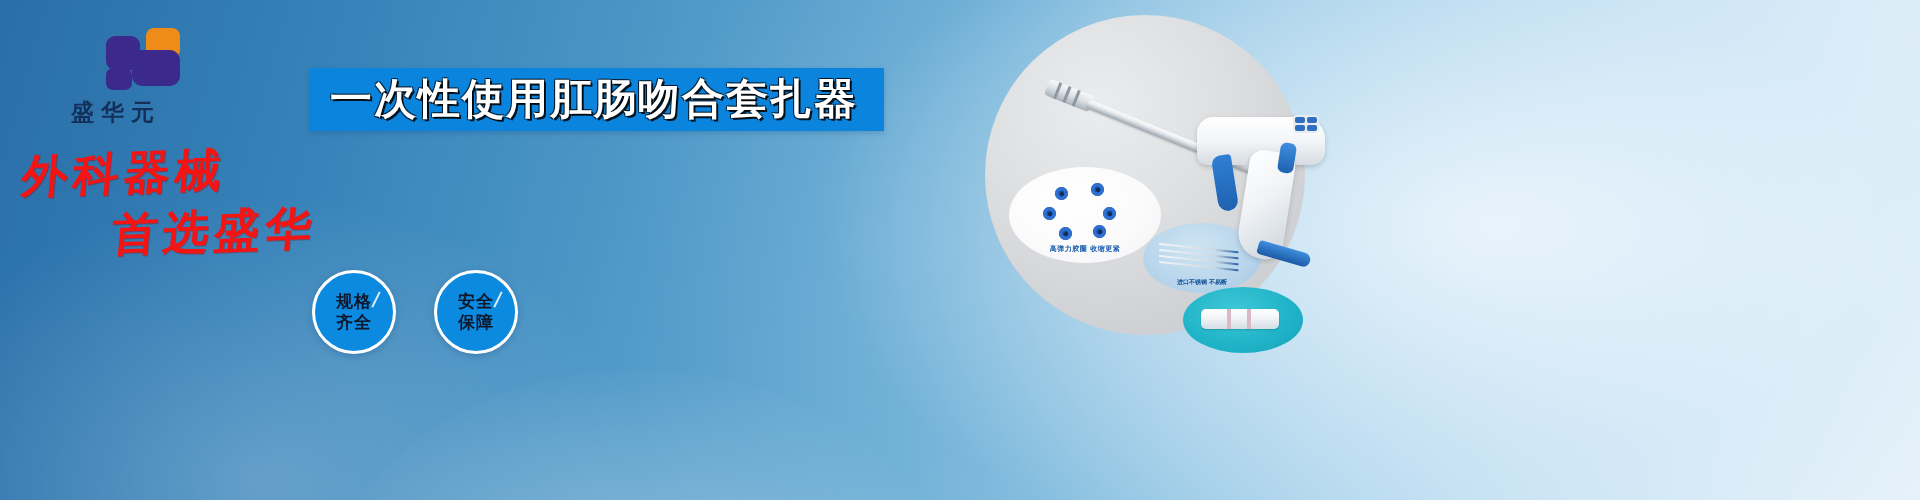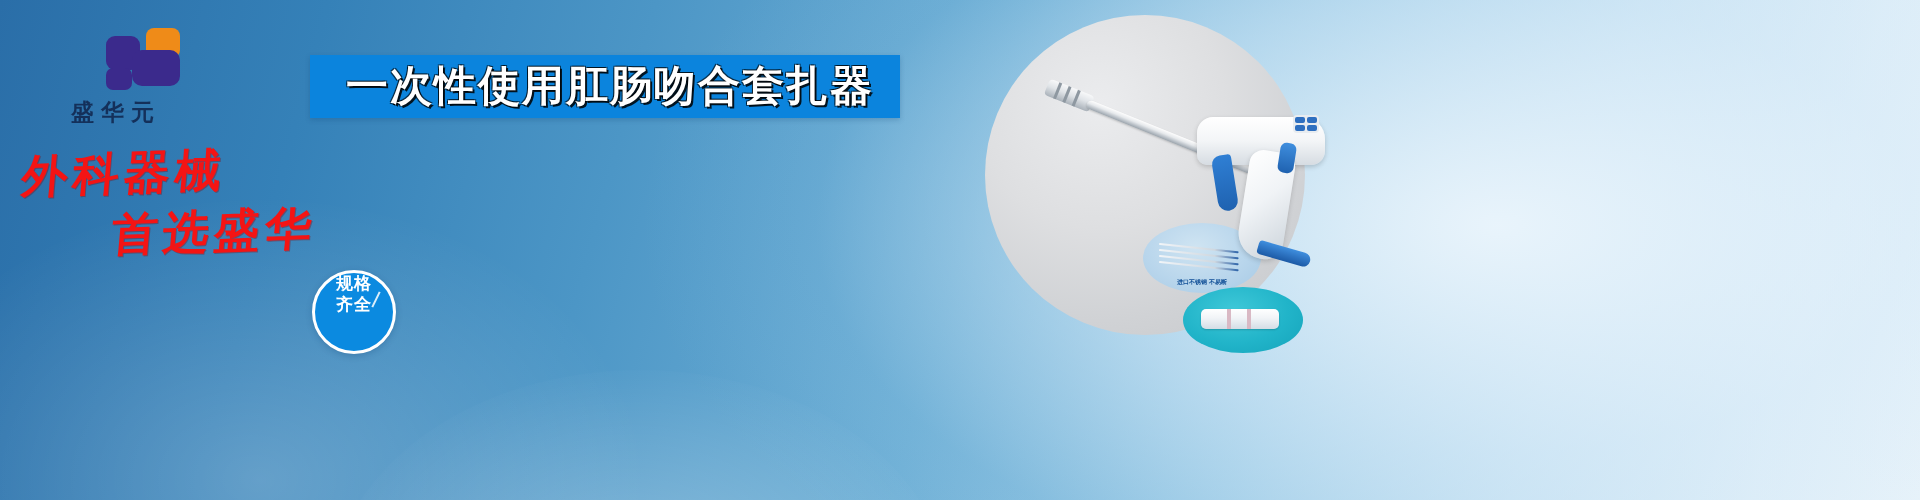--- a/index.html
+++ b/index.html
@@ -60,23 +60,23 @@
     font-size:46px;
     line-height:1.0;
     letter-spacing:5px;
     text-shadow:1px 1px 0 rgba(140,0,0,0.35);
   }
   .calli .l1 { transform:skewX(-7deg) rotate(-2deg); display:inline-block; }
   .calli .l2 { display:inline-block; margin-left:90px; margin-top:12px; transform:skewX(-7deg) rotate(-2deg); }
 
   
   .headline-bar {
-    position:absolute; left:310px; top:55px;
+    position:absolute; left:310px; top:68px;
     background:#0b84dd;
-    padding:8px 26px 10px 36px;
+    padding:8px 26px 10px 20px;
     box-shadow:0 2px 5px rgba(10,60,110,0.22);
   }
   .headline-text {
     font-size:42px; font-weight:700; color:#ffffff;
     letter-spacing:2px; line-height:1.08; white-space:nowrap;
     text-shadow:2px 2px 0 rgba(0,0,0,0.85), -1px -1px 0 rgba(0,0,0,0.6),
                 1px -1px 0 rgba(0,0,0,0.6), -1px 1px 0 rgba(0,0,0,0.6);
   }
 
   
@@ -93,22 +93,22 @@
   .features {
     position:absolute; left:312px; top:270px;
     display:flex; gap:38px;
   }
   .feat {
     width:84px; height:84px; border-radius:50%;
     background:#0b8ae0;
     border:3px solid #ffffff;
     box-shadow:0 2px 6px rgba(10,60,110,0.25);
     display:flex; flex-direction:column;
-    align-items:center; justify-content:flex-start;
-    color:#ffffff; font-size:17px; font-weight:700;
+    align-items:center; justify-content:center;
+    color:#0f172a; font-size:17px; font-weight:700;
     line-height:1.25; letter-spacing:1px;
     position:relative;
   }
   .feat .slash {
     position:absolute; right:16px; top:18px;
     width:2px; height:17px; background:rgba(255,255,255,0.85);
     transform:rotate(26deg);
   }
   .photo-wrap {
     position:absolute; left:985px; top:15px;
@@ -253,25 +253,39 @@
     <div class="headline-text">一次性使用肛肠吻合套扎器</div>
   </div>
 
 
   <div class="features">
     <div class="feat">
       <span class="slash"></span>
       <span>规格</span>
       <span>齐全</span>
     </div>
+    <div class="feat">
+      <span class="slash"></span>
+      <span>安全</span>
+      <span>保障</span>
+    </div>
   </div>
 
   <div class="photo-wrap">
     <div class="prod-circle"></div>
 
+    <div class="inset-bands">
+      <span class="band" style="left:46px;  top:20px;"></span>
+      <span class="band" style="left:82px;  top:16px;"></span>
+      <span class="band" style="left:34px;  top:40px;"></span>
+      <span class="band" style="left:94px;  top:40px;"></span>
+      <span class="band" style="left:50px;  top:60px;"></span>
+      <span class="band" style="left:84px;  top:58px;"></span>
+      <div class="bands-caption">高弹力胶圈 收缩更紧</div>
+    </div>
 
     <div class="inset-needles">
       <span class="needle" style="left:16px; top:20px; width:80px; transform:rotate(6deg);"></span>
       <span class="needle" style="left:16px; top:26px; width:80px; transform:rotate(6deg);"></span>
       <span class="needle" style="left:16px; top:32px; width:80px; transform:rotate(6deg);"></span>
       <span class="needle" style="left:16px; top:38px; width:80px; transform:rotate(6deg);"></span>
       <div class="needles-caption">进口不锈钢 不易断</div>
     </div>
 
     <div class="inset-tube">

